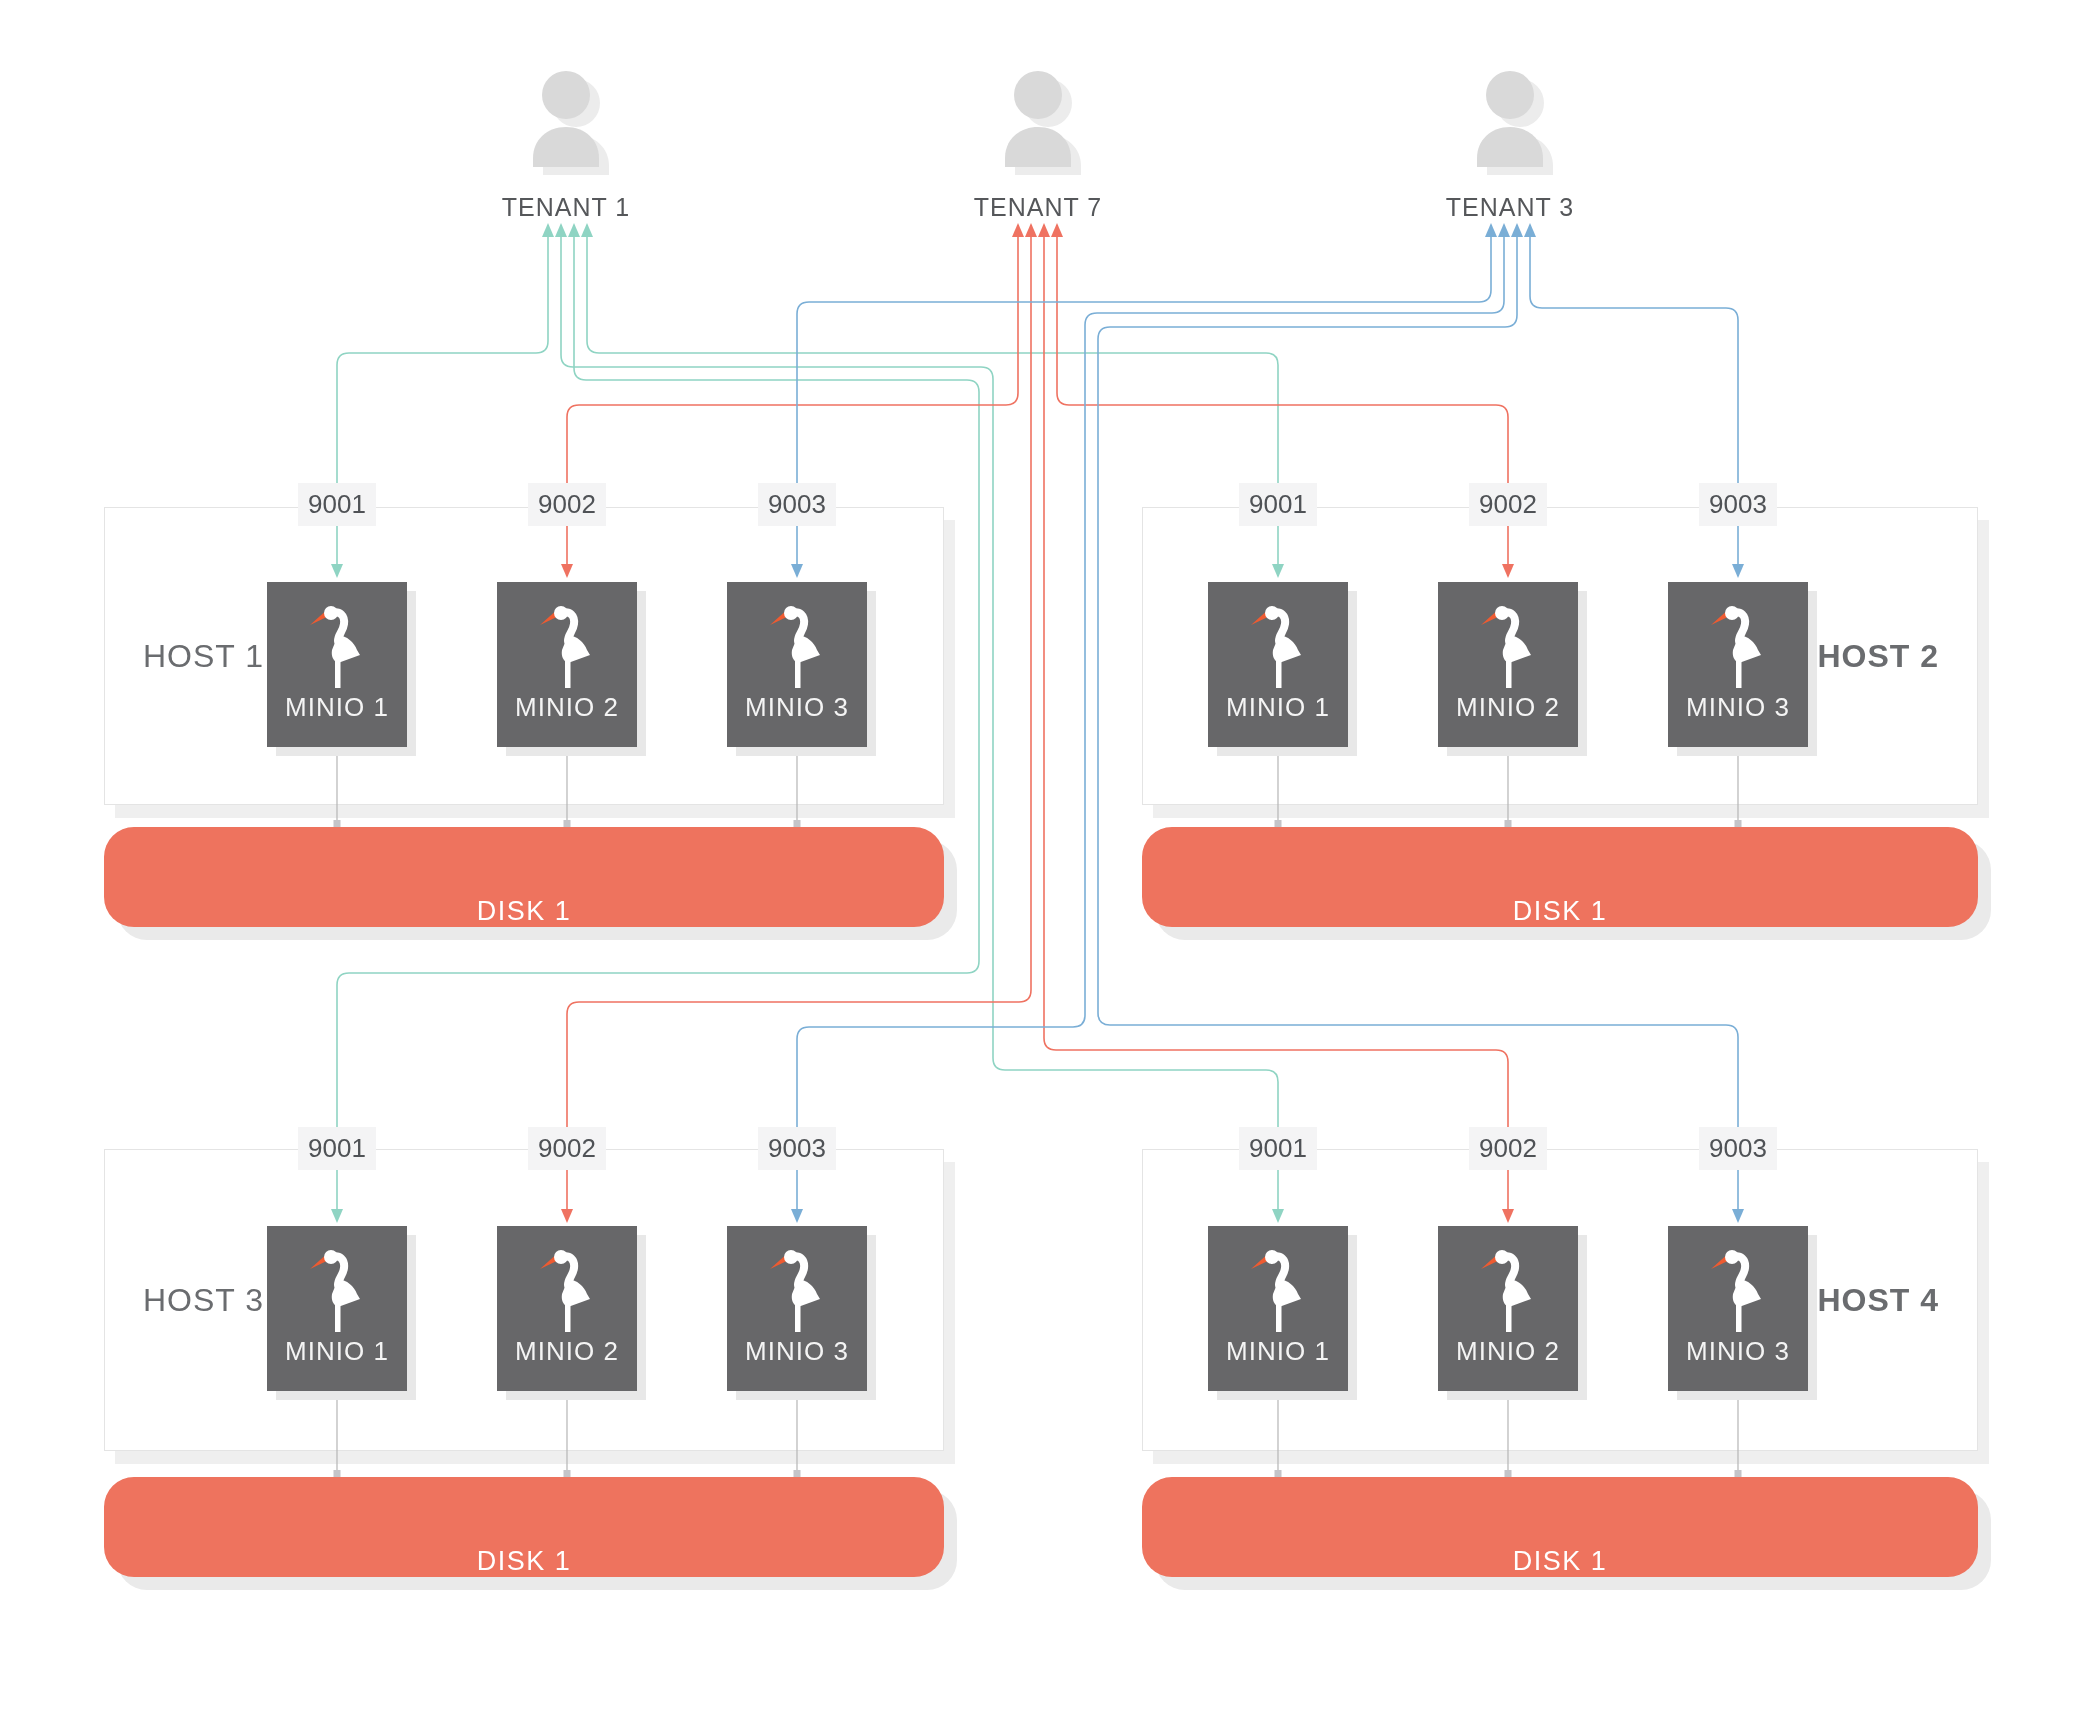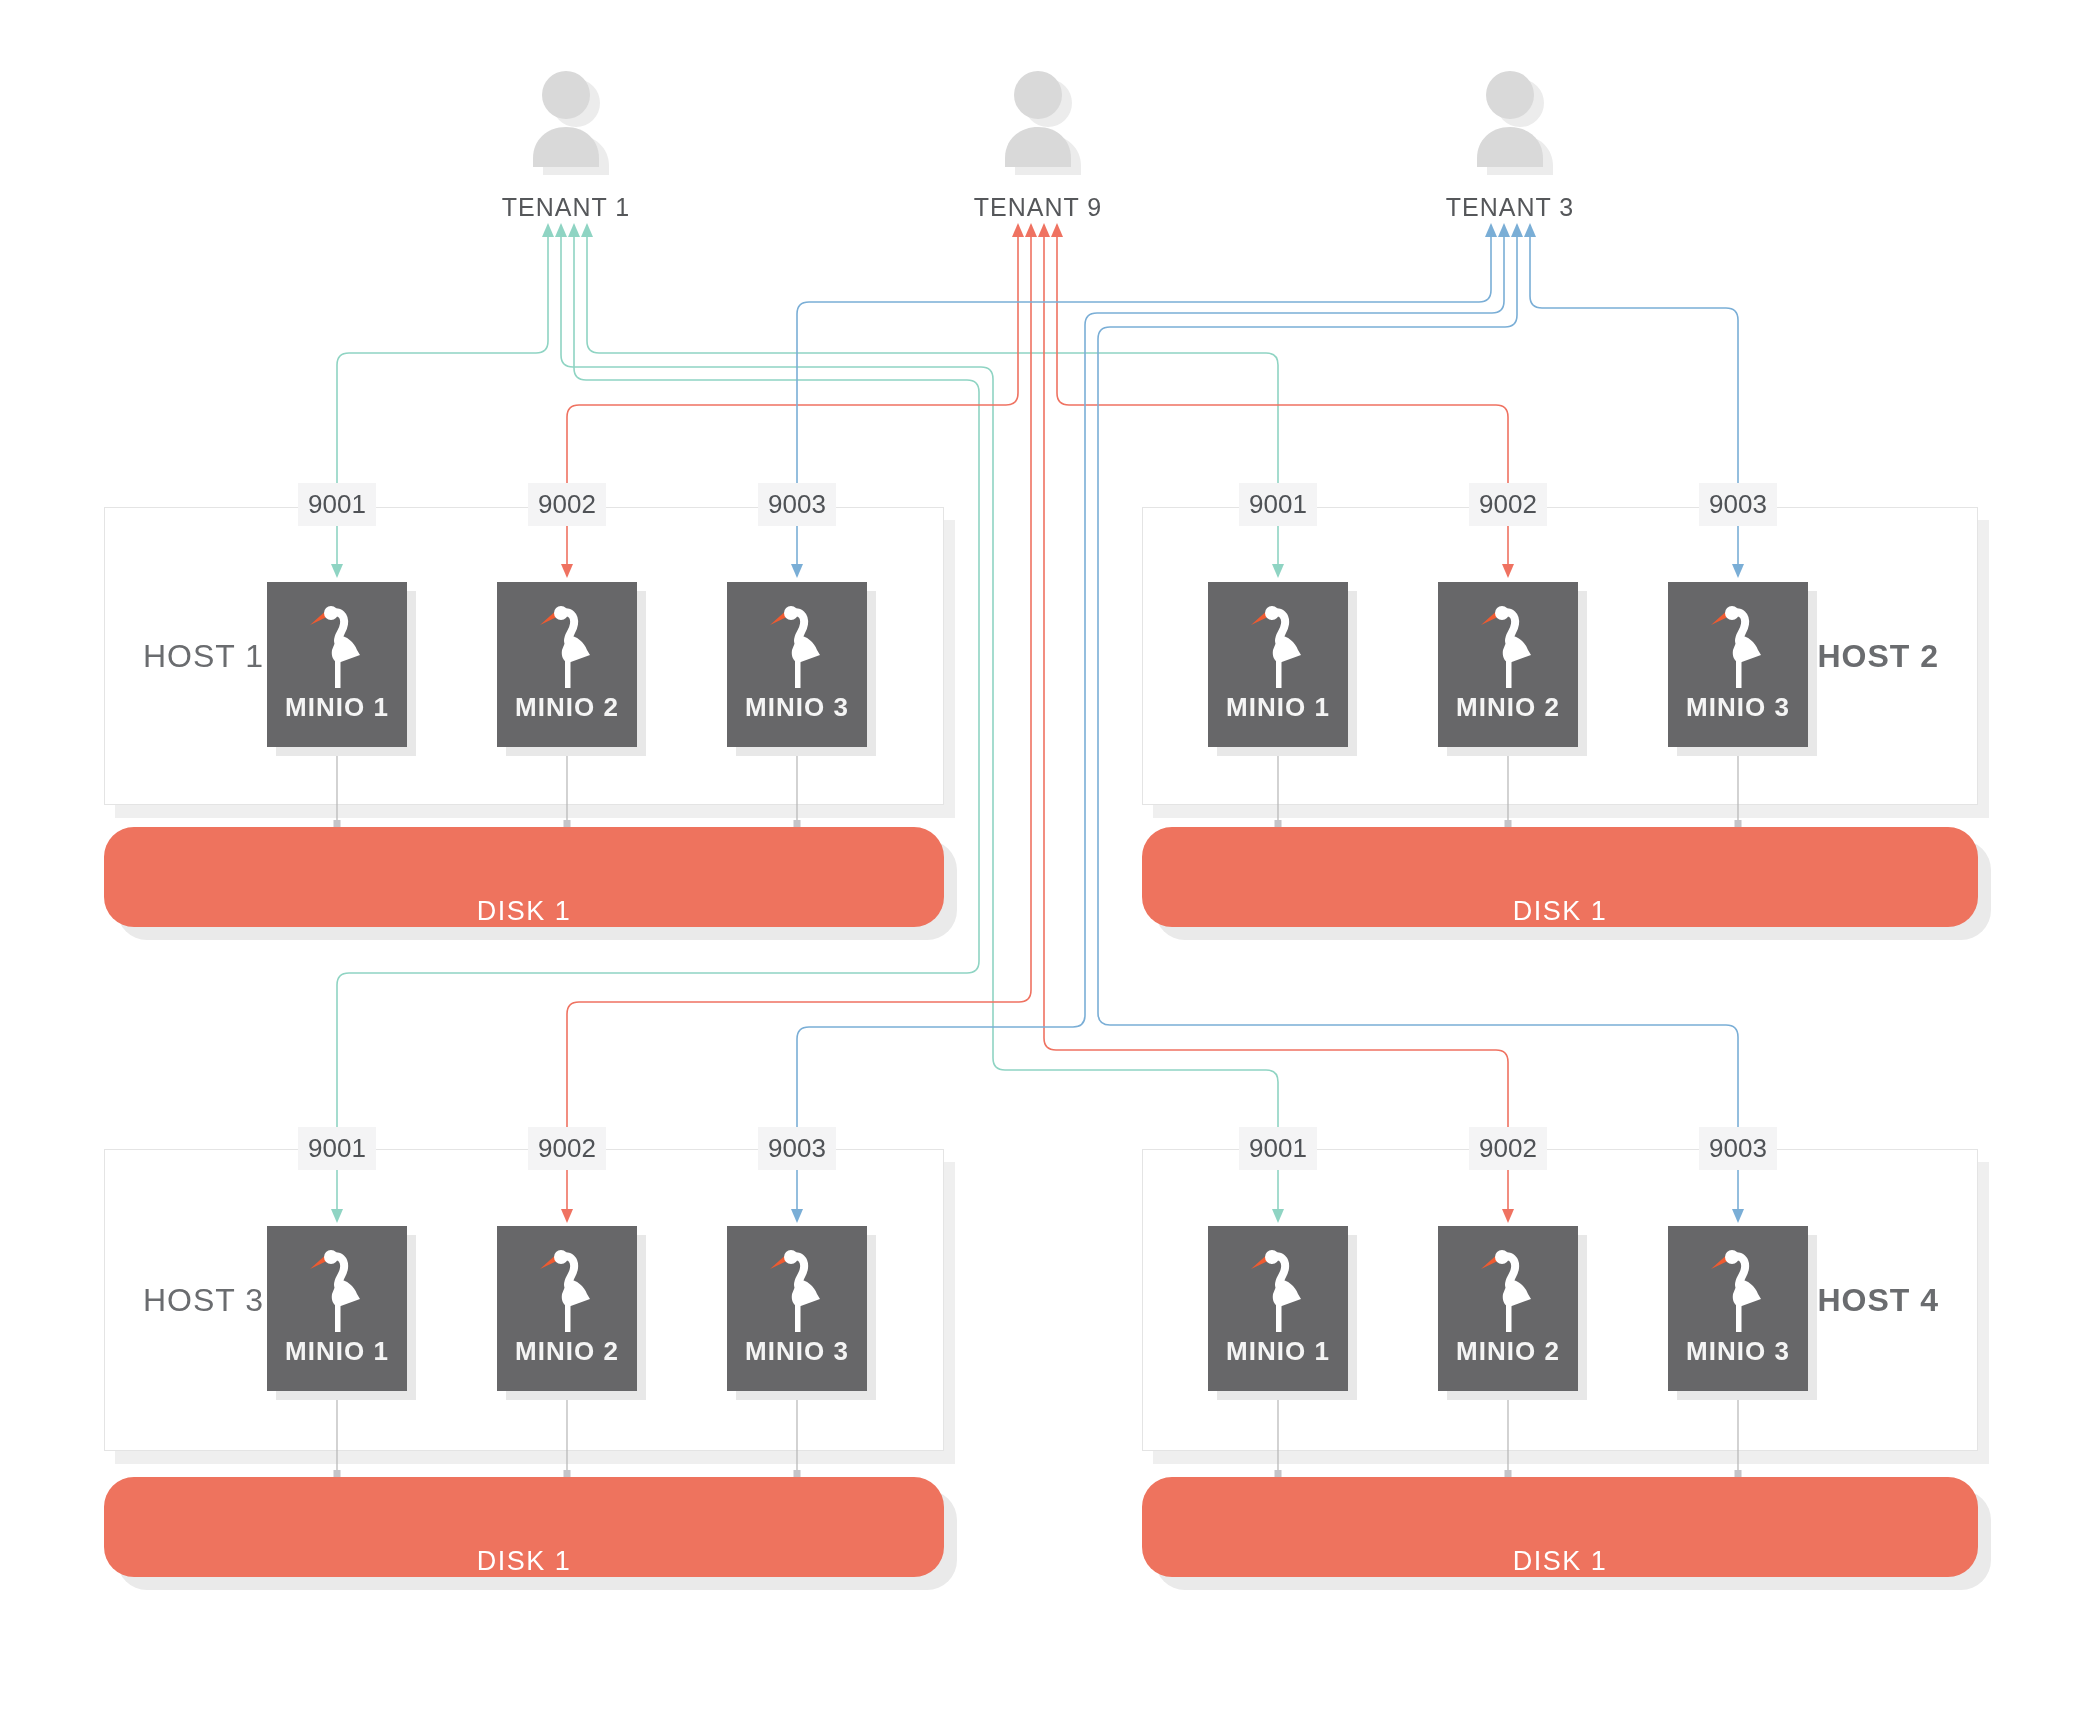--- a/index.html
+++ b/index.html
@@ -43,21 +43,21 @@
   
   .minio{
     position:absolute;width:140px;height:165px;
     background:#676769;
     box-shadow:9px 9px 0 #e8e8e8;
     z-index:3;
   }
   .minio .bird{position:absolute;left:50%;top:22px;transform:translateX(-50%);}
   .minio-label{
     position:absolute;bottom:24px;width:100%;text-align:center;
-    color:#f4f4f4;font-size:26px;letter-spacing:1px;font-weight:bold;
+    color:#f4f4f4;font-size:26px;letter-spacing:1px;
   }
   .c-l1{left:267px}.c-l2{left:497px}.c-l3{left:727px}
   .c-r1{left:1208px}.c-r2{left:1438px}.c-r3{left:1668px}
   .row-top{top:582px}.row-bottom{top:1226px}
   
   .port{
     position:absolute;width:78px;height:43px;
     background:#f4f4f5;
     display:flex;align-items:center;justify-content:center;
     font-size:26px;color:#4f5256;
@@ -365,21 +365,21 @@
     <svg class="tenant-icon" style="left:987px;top:67px" width="112" height="108" viewBox="0 0 112 108">
       <g fill="#ececec" transform="translate(10,8)">
         <circle cx="51" cy="28" r="24"></circle>
         <path d="M18 100 v-9 c0 -18 14 -31 33 -31 s33 13 33 31 v9 z"></path>
       </g>
       <g fill="#d9d9d9">
         <circle cx="51" cy="28" r="24"></circle>
         <path d="M18 100 v-9 c0 -18 14 -31 33 -31 s33 13 33 31 v9 z"></path>
       </g>
     </svg>
-    <div class="tenant-label" style="left:918px;top:193px">TENANT 9</div>
+    <div class="tenant-label" style="left:918px;top:193px">TENANT 7</div>
   </div>
 
   <div class="tenant">
     <svg class="tenant-icon" style="left:1459px;top:67px" width="112" height="108" viewBox="0 0 112 108">
       <g fill="#ececec" transform="translate(10,8)">
         <circle cx="51" cy="28" r="24"></circle>
         <path d="M18 100 v-9 c0 -18 14 -31 33 -31 s33 13 33 31 v9 z"></path>
       </g>
       <g fill="#d9d9d9">
         <circle cx="51" cy="28" r="24"></circle>

